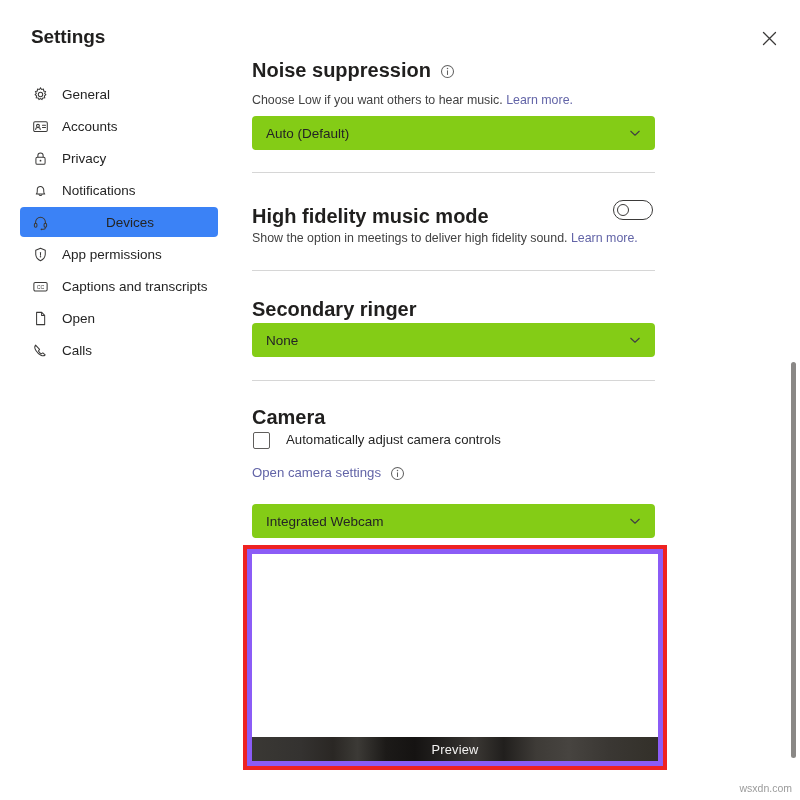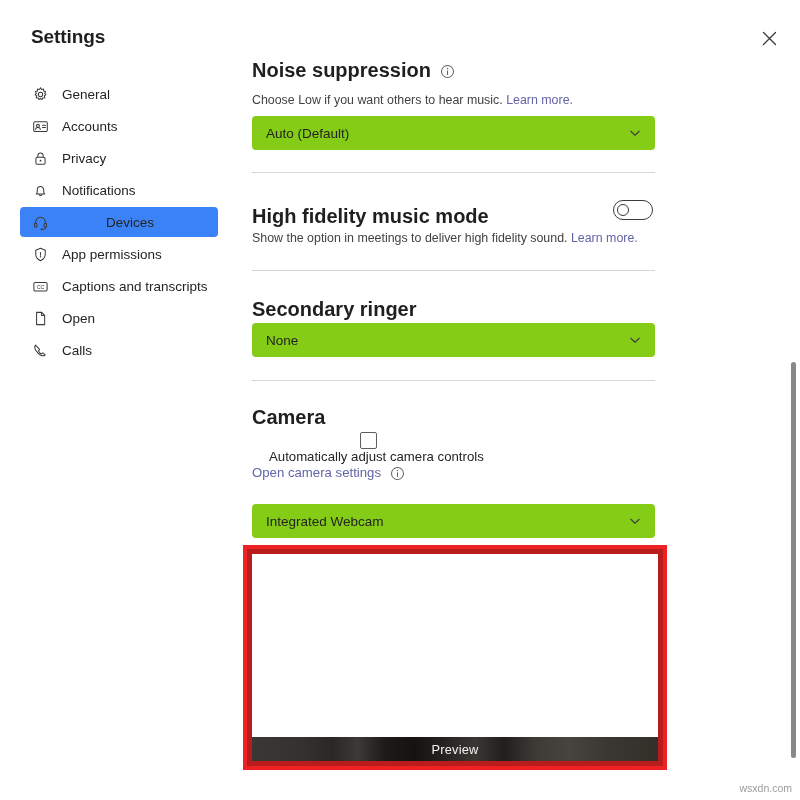--- a/index.html
+++ b/index.html
@@ -164,23 +164,22 @@
     height: 12px;
     border-radius: 50%;
     border: 1.3px solid #3b3a39;
     background: #ffffff;
     box-sizing: border-box;
   }
 
   
   .check-row {
     display: flex;
-    align-items: center;
-    cursor: pointer;
-    flex-direction: column;
+    align-items: flex-start;
+    cursor: pointer;
   }
   .checkbox {
     width: 17px;
     height: 17px;
     border: 1.3px solid #605e5c;
     border-radius: 2px;
     background: #ffffff;
     box-sizing: border-box;
     flex: 0 0 17px;
   }
@@ -198,21 +197,21 @@
 
   
   .preview-wrap {
     position: absolute;
     left: 243px;
     top: 545px;
     width: 424px;
     height: 225px;
     border: 4px solid #ee2222;
     box-sizing: border-box;
-    background: #b91c1c;
+    background: #8b5cf6;
   }
   .preview-inner {
     position: absolute;
     left: 5px;
     top: 5px;
     right: 5px;
     bottom: 5px;
     background: #ffffff;
     overflow: hidden;
   }

